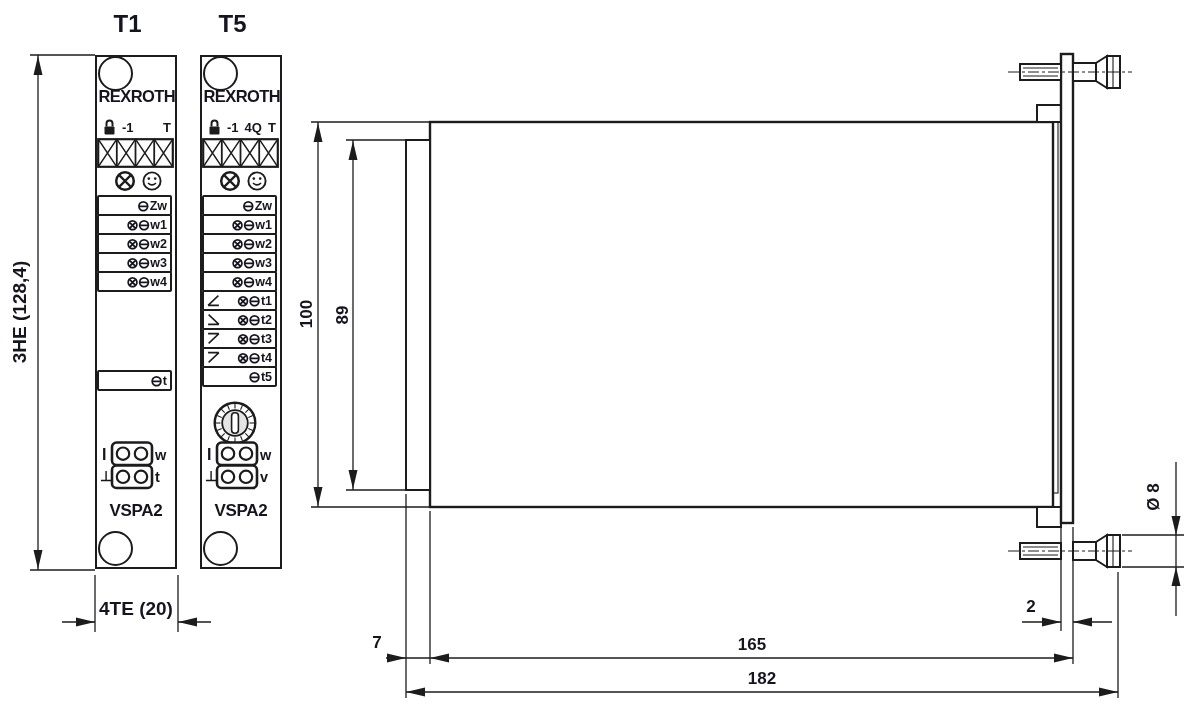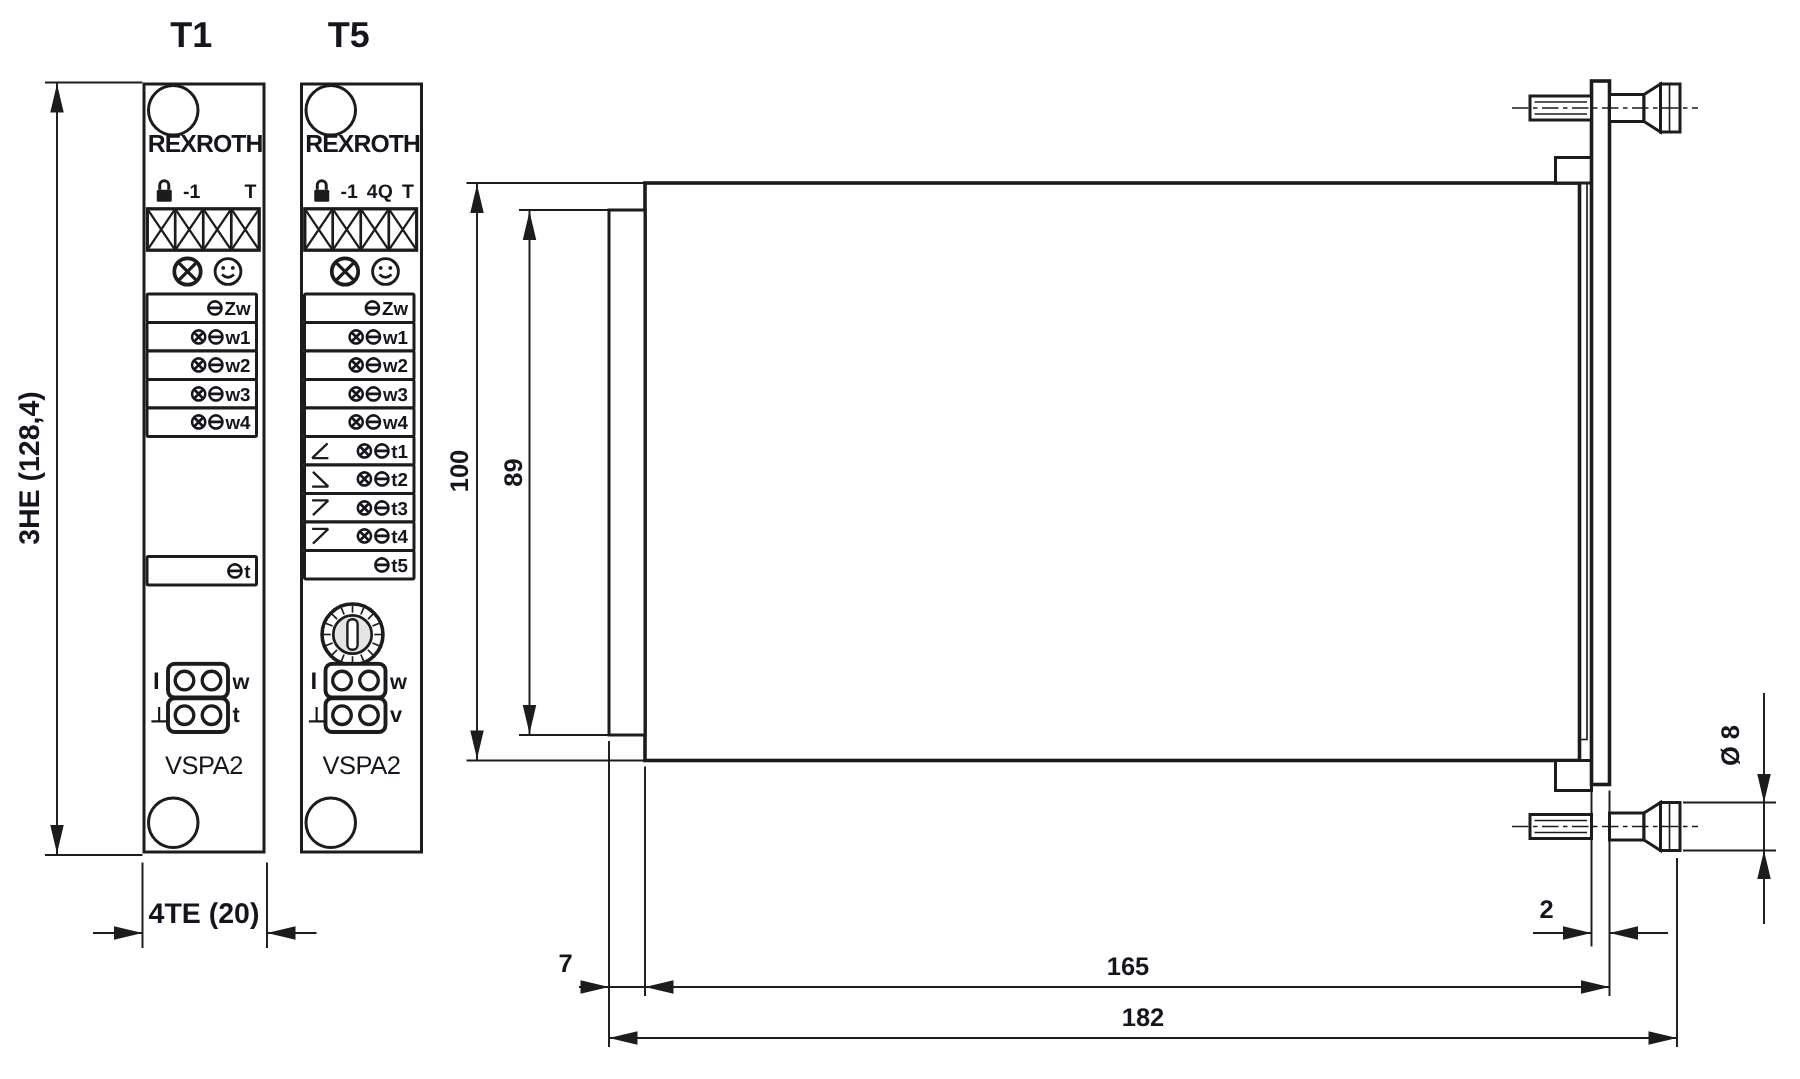--- a/index.html
+++ b/index.html
@@ -45,21 +45,21 @@
   .rotary{position:absolute;left:10px;top:343px;}
 
   .jack-svg{position:absolute;left:13px;top:384px;}
   .jack-label{position:absolute;font-weight:bold;color:#15151f;}
   .jl-i{left:5px;top:389px;font-size:16px;}
   .jl-gnd{left:3px;top:411px;font-size:14px;}
   .jl-tr{left:58px;top:390px;font-size:14.5px;}
   .jl-br{left:58px;top:412px;font-size:14.5px;}
 
   .model{position:absolute;top:444px;left:0;width:100%;text-align:center;
-         font-weight:normal;font-size:17px;letter-spacing:-0.3px;color:#15151f;}
+         font-weight:bold;font-size:17px;letter-spacing:-0.3px;color:#15151f;}
 
   
   .ln{stroke:#1c1c1c;stroke-width:1.3;fill:none;}
   .obj{stroke:#1c1c1c;stroke-width:2.4;fill:#fff;}
   .obj2{stroke:#1c1c1c;stroke-width:2;fill:#fff;}
   .thin{stroke:#1c1c1c;stroke-width:1.1;fill:none;}
   .cl{stroke:#1c1c1c;stroke-width:1;fill:none;stroke-dasharray:11 3 3 3;}
   .arr{fill:#1c1c1c;stroke:none;}
   .dimtxt{font-family:"Liberation Sans",sans-serif;font-weight:bold;font-size:17px;fill:#15151f;}
   .dimtxt-lg{font-family:"Liberation Sans",sans-serif;font-weight:bold;font-size:19px;fill:#15151f;}

